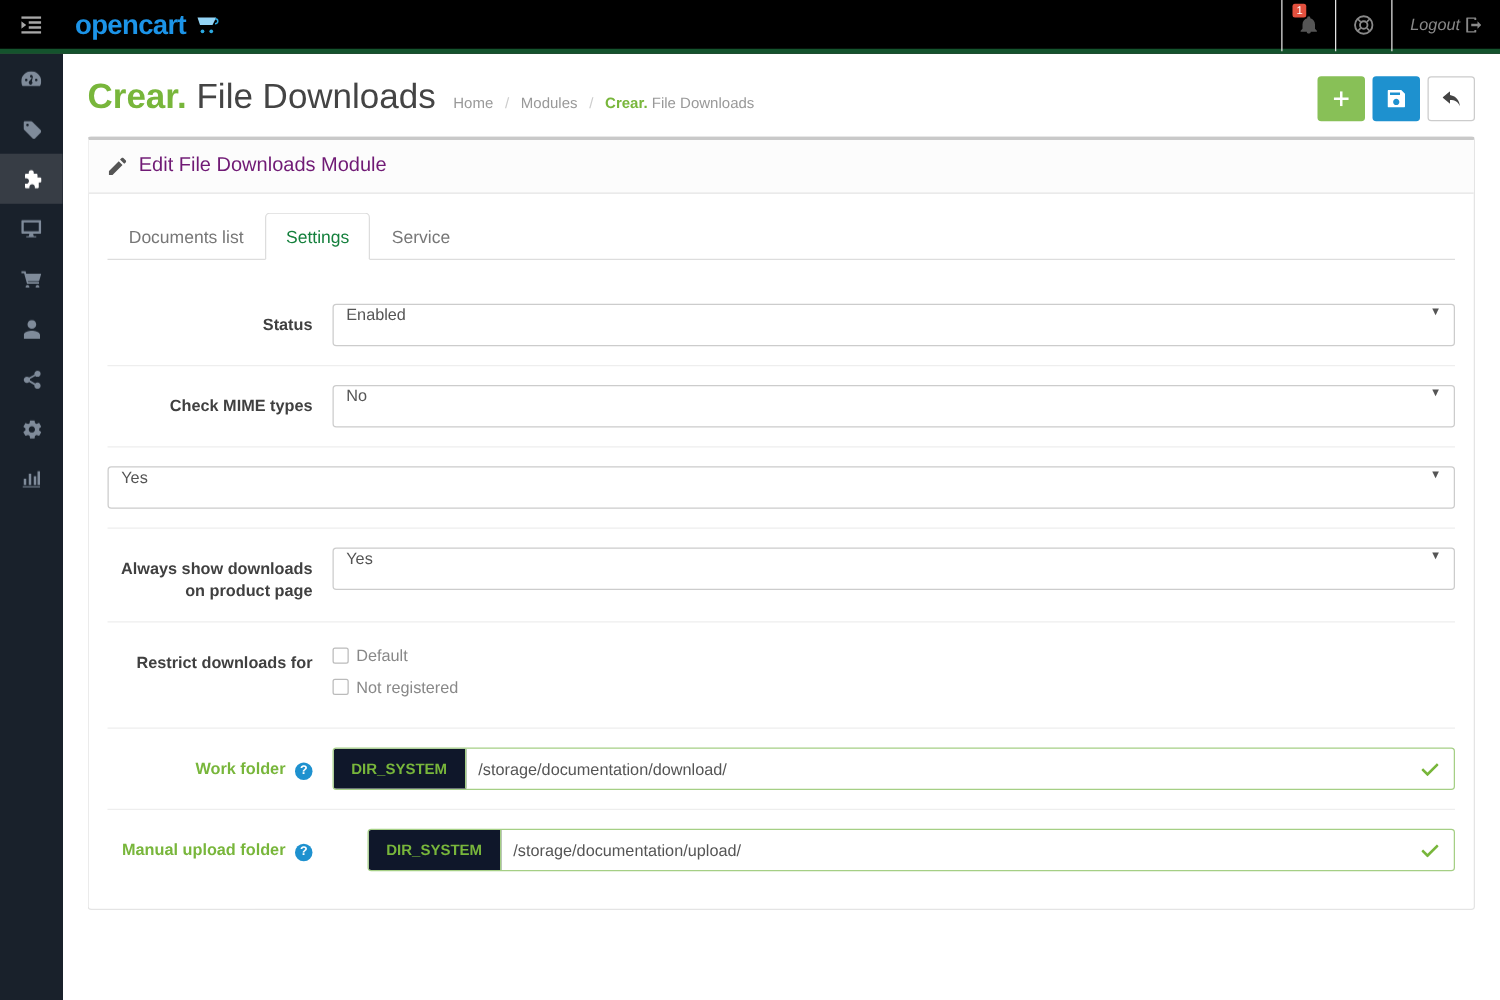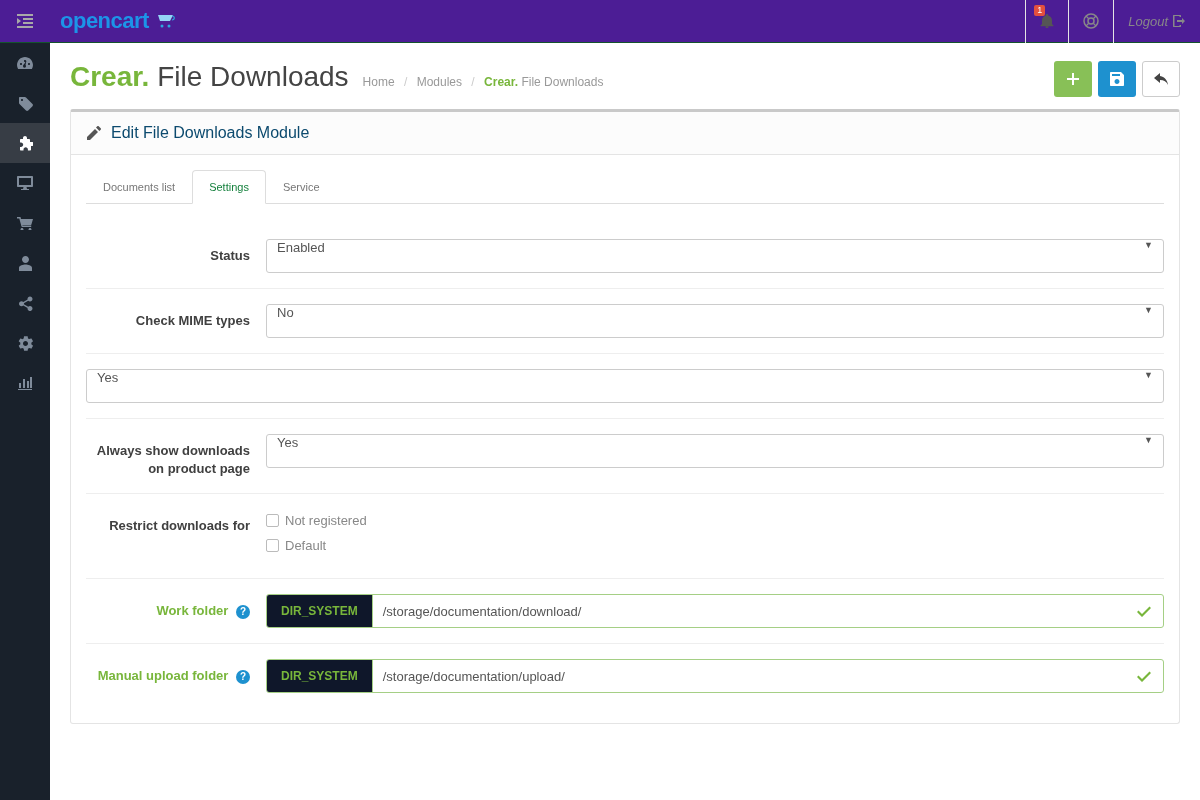--- a/index.html
+++ b/index.html
@@ -1,19 +1,19 @@
 <!DOCTYPE html>
 <html><head>
 <meta charset="utf-8">
 <style>
 * { box-sizing: border-box; margin: 0; padding: 0; }
 body { font-family: -apple-system, BlinkMacSystemFont, "Segoe UI", Helvetica, Arial, sans-serif; font-size: 13px; color: #444; background: #fff; }
 
 
-.top-header { height: 43px; border-bottom: 1px solid #14532d; display: flex; align-items: center; background: #4c1d95; }
+.top-header { height: 43px; border-bottom: 4px solid #14532d; display: flex; align-items: center; background: #000000; }
 .menu-toggle { width: 50px; height: 43px; display: flex; align-items: center; justify-content: center; color: #a8a8a8; cursor: pointer; font-size: 16px; }
 .logo { display: flex; align-items: center; padding-left: 10px; }
 .logo-text { font-size: 22px; font-weight: 600; color: #1c94e8; letter-spacing: -0.5px; }
 .logo-cart { margin-left: 4px; display: inline-flex; align-items: center; }
 .header-right { margin-left: auto; display: flex; align-items: stretch; height: 43px; }
 .header-item { display: flex; align-items: center; justify-content: center; padding: 0 14px; border-left: 1px solid #e4e4e4; color: #888; cursor: pointer; position: relative; font-size: 14px; }
 .badge-notif { position: absolute; top: 5px; left: 8px; background: #e3503e; color: #fff; font-size: 9px; padding: 0 3px; border-radius: 2px; line-height: 11px; min-width: 10px; text-align: center; }
 .logout-text { color: #888; font-size: 13px; margin-right: 4px; font-style: italic; }
 
 
@@ -33,31 +33,31 @@
 .breadcrumb .brand { color: #78b63b; font-weight: 600; }
 .action-buttons { display: flex; gap: 6px; }
 .btn { height: 36px; min-width: 38px; padding: 0 10px; border-radius: 3px; border: none; display: flex; align-items: center; justify-content: center; cursor: pointer; font-size: 14px; color: #fff; }
 .btn-green { background: #88c057; }
 .btn-blue { background: #1e91cf; }
 .btn-default { background: #fff; border: 1px solid #ccc; color: #444; }
 
 
 .panel-wrap { padding: 0 20px 20px 20px; }
 .panel { border: 1px solid #e4e4e4; border-top: 3px solid #c9c9c9; border-radius: 3px; background: #fff; }
-.panel-heading { padding: 12px 16px; border-bottom: 1px solid #e4e4e4; background: #fcfcfc; font-size: 16px; color: #0c4a6e; display: flex; align-items: center; gap: 10px; }
+.panel-heading { padding: 12px 16px; border-bottom: 1px solid #e4e4e4; background: #fcfcfc; font-size: 16px; color: #701a75; display: flex; align-items: center; gap: 10px; }
 .panel-body { padding: 15px; }
 
 
 .tabs { display: flex; border-bottom: 1px solid #ddd; margin-bottom: 20px; }
-.tab { padding: 10px 16px; margin-bottom: -1px; border: 1px solid transparent; border-radius: 4px 4px 0 0; color: #777; cursor: pointer; font-size: 11px; }
+.tab { padding: 10px 16px; margin-bottom: -1px; border: 1px solid transparent; border-radius: 4px 4px 0 0; color: #777; cursor: pointer; font-size: 14px; }
 .tab.active { border-color: #ddd #ddd #fff #ddd; background: #fff; color: #15803d; font-weight: 400; }
 
 
 .form-row { display: flex; padding: 15px 0; border-bottom: 1px solid #eee; align-items: flex-start; }
-.form-row:last-child { border-bottom: none; }
+.form-row:last-child { border-bottom: none; gap: 28px; }
 .form-label { width: 180px; text-align: right; padding-right: 16px; font-weight: 700; color: #404040; font-size: 13px; padding-top: 8px; line-height: 1.4; }
 .form-label.green { color: #78b63b; }
 .help-icon { display: inline-flex; width: 14px; height: 14px; background: #1e91cf; color: #fff; border-radius: 50%; font-size: 10px; align-items: center; justify-content: center; margin-left: 4px; font-weight: 700; }
 .form-control-wrap { flex: 1; }
 .select { width: 100%; height: 34px; border: 1px solid #ccc; border-radius: 3px; padding: 0 10px; background: #fff; font-size: 13px; color: #555; position: relative; display: flex; align-items: flex-start; justify-content: space-between; cursor: pointer; }
 .select::after { content: "▼"; font-size: 9px; color: #555; }
 .checkbox-line { display: flex; align-items: center; gap: 6px; margin: 4px 0 10px 0; color: #888; font-size: 13px; }
 .checkbox-box { width: 13px; height: 13px; border: 1px solid #bbb; border-radius: 2px; background: #fff; }
 
 .input-group { display: flex; width: 100%; border: 1px solid #a5cf85; border-radius: 3px; overflow: hidden; height: 34px; }
@@ -239,25 +239,25 @@
                 <span>Yes</span>
               </div>
           </div>
         </div>
 
         <div class="form-row">
           <div class="form-label">Restrict downloads for</div>
           <div class="form-control-wrap">
             <label class="checkbox-line">
               <span class="checkbox-box"></span>
-              <span>Not registered</span>
+              <span>Default</span>
             </label>
             <label class="checkbox-line">
               <span class="checkbox-box"></span>
-              <span>Default</span>
+              <span>Not registered</span>
             </label>
           </div>
         </div>
 
         <div class="form-row">
           <div class="form-label green">
             <span>Work folder</span>
             <span class="help-icon">?</span>
           </div>
           <div class="form-control-wrap">

